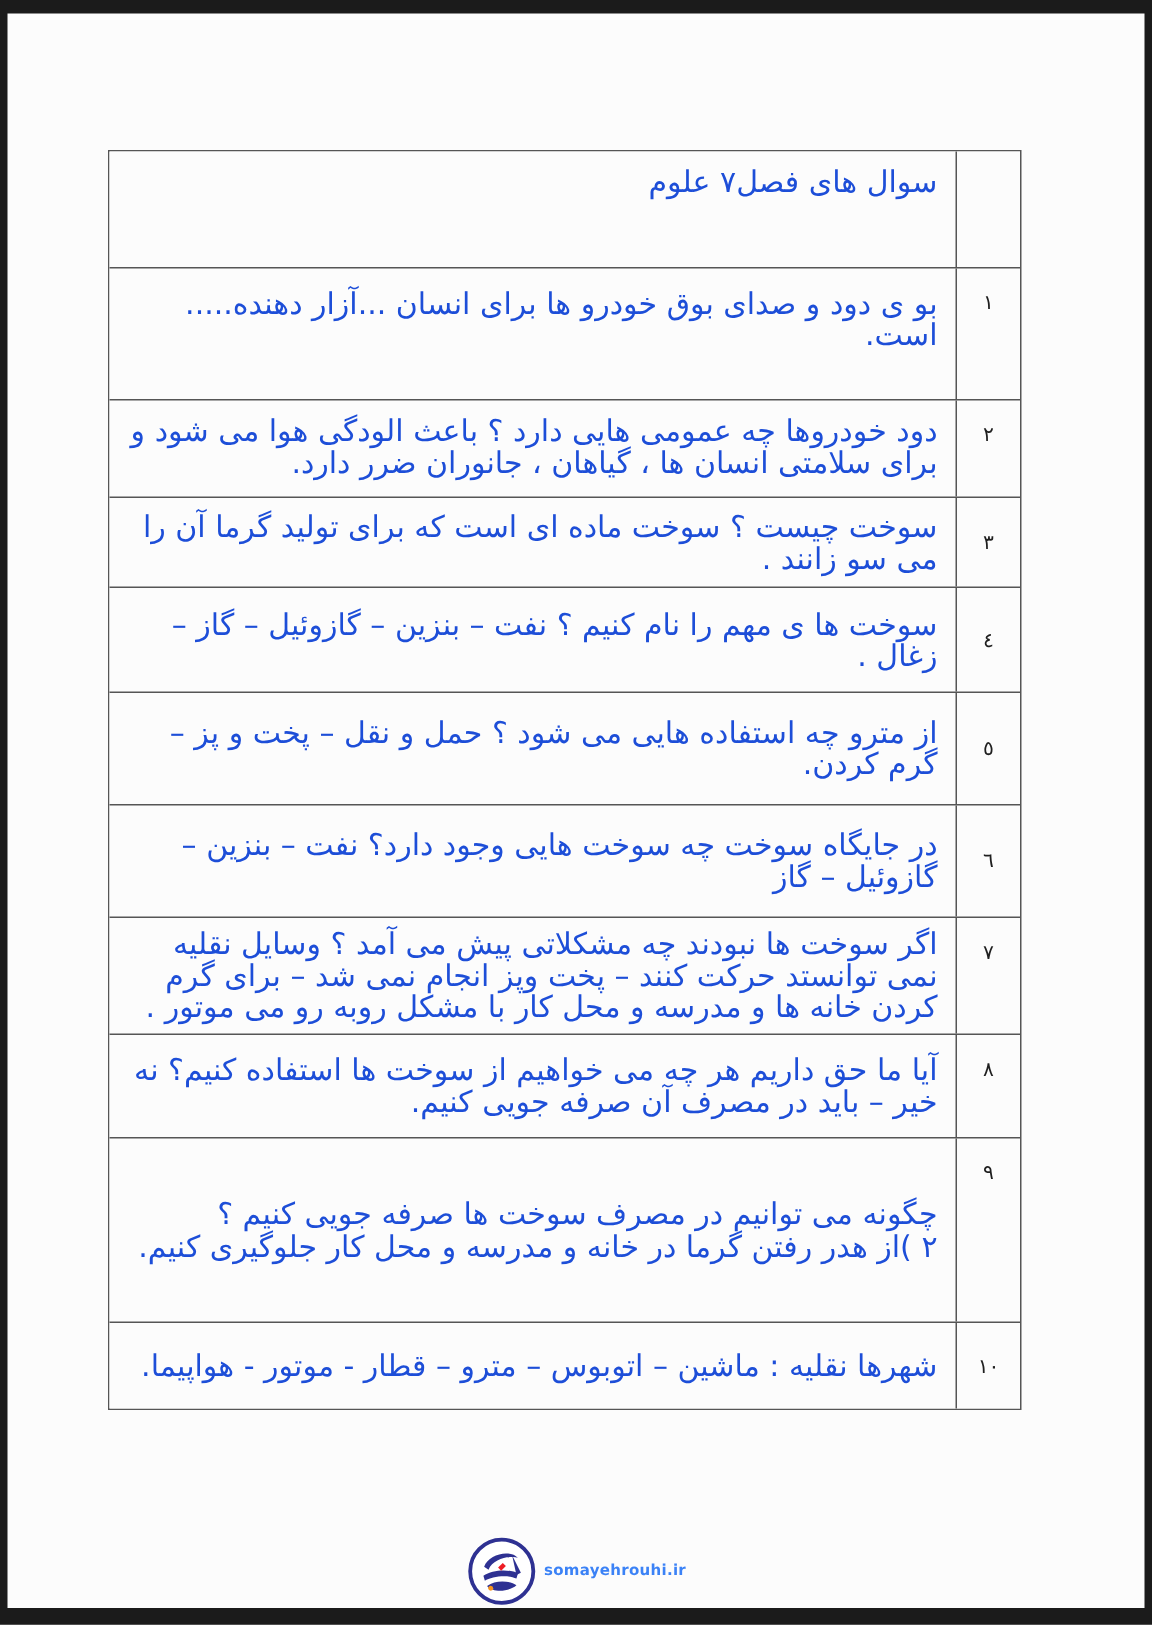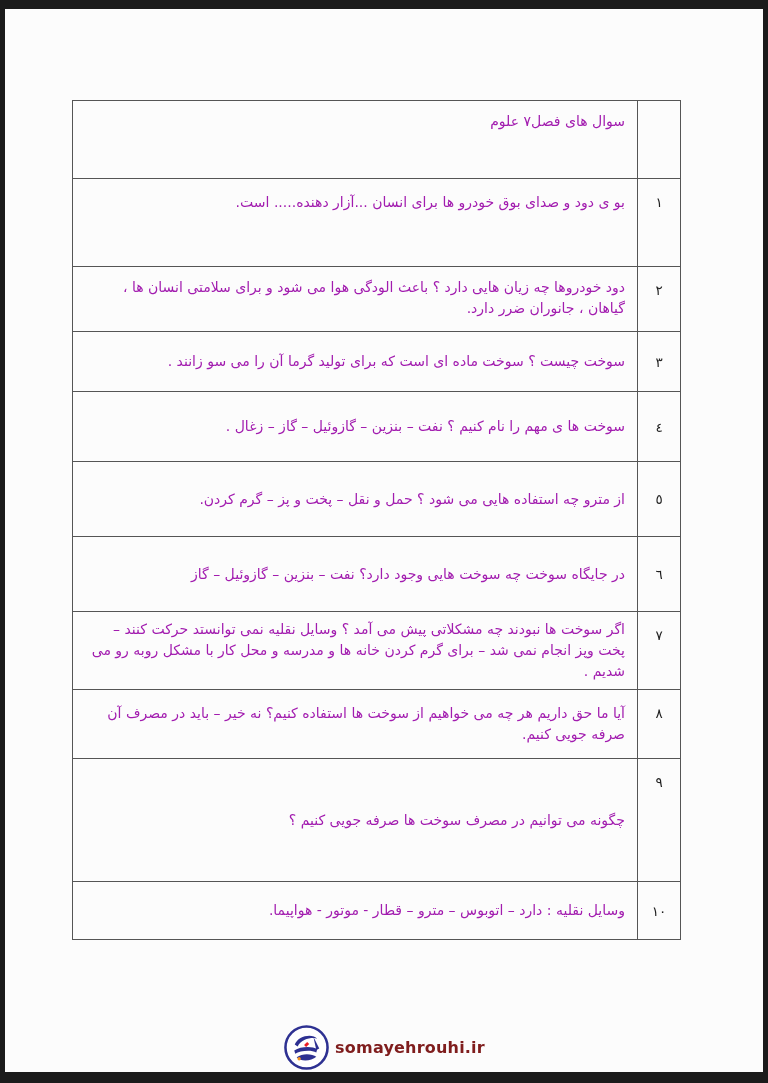--- a/index.html
+++ b/index.html
@@ -10,29 +10,29 @@
   .qtable { position:absolute; left:67px; top:91px; width:609px; border:1px solid #555; direction:rtl; }
   .row { display:flex; flex-direction:row; background:#fcfcfc; }
   .row + .row { border-top:1px solid #555; }
 
   .num { width:43px; border-left:1px solid #555; display:flex; justify-content:center;
          font-size:13.5px; color:#1f1f1f; flex-shrink:0; }
   .n-center { align-items:center; }
   .n-top { align-items:flex-start; padding-top:15px; }
 
   .txt { flex:1; display:flex; flex-direction:column; padding:4px 12px 4px 10px;
-         font-size:14px; line-height:21px; color:#a21caf; text-align:right; }
+         font-size:20px; line-height:21px; color:#1d4ed8; text-align:right; }
   .v-top { justify-content:flex-start; padding-top:10px; }
   .v-center { justify-content:center; }
   .v-between { padding-top:13px; padding-bottom:8px; }
   .q9 .line { line-height:22px; }
 
   .footer { position:absolute; left:0; right:0; bottom:1px; display:flex;
             align-items:center; justify-content:center; gap:5px; }
-  .site-label { font-size:16px; font-weight:bold; color:#7f1d1d; letter-spacing:0.2px; }
+  .site-label { font-size:10px; font-weight:bold; color:#3b82f6; letter-spacing:0.2px; }
 </style>
 </head>
 <body>
 
 <div class="screen">
   <div class="paper">
 
     <div class="qtable">
 
       <div class="row" style="height:77px">
@@ -42,21 +42,21 @@
 
       <div class="row" style="height:88px">
         <div class="num n-top">۱</div>
         <div class="txt v-between">
           <div class="line">بو ی دود و صدای بوق خودرو ها برای انسان ...آزار دهنده..... است.</div>
         </div>
       </div>
 
       <div class="row" style="height:65px">
         <div class="num n-top">۲</div>
-        <div class="txt v-top">دود خودروها چه زیان هایی دارد ؟  باعث الودگی هوا می شود و برای سلامتی  انسان ها ، گیاهان ، جانوران ضرر دارد.</div>
+        <div class="txt v-top">دود خودروها چه عمومی هایی دارد ؟  باعث الودگی هوا می شود و برای سلامتی  انسان ها ، گیاهان ، جانوران ضرر دارد.</div>
       </div>
 
       <div class="row" style="height:60px">
         <div class="num n-center">۳</div>
         <div class="txt v-center">سوخت چیست ؟ سوخت ماده ای است که برای تولید گرما آن را می سو زانند .</div>
       </div>
 
       <div class="row" style="height:70px">
         <div class="num n-center">٤</div>
         <div class="txt v-center">سوخت ها ی مهم را نام کنیم ؟ نفت – بنزین – گازوئیل – گاز – زغال .</div>
@@ -67,38 +67,39 @@
         <div class="txt v-center">از مترو چه استفاده هایی می شود ؟ حمل و نقل – پخت و پز – گرم کردن.</div>
       </div>
 
       <div class="row" style="height:75px">
         <div class="num n-center">٦</div>
         <div class="txt v-center">در جایگاه سوخت چه سوخت هایی وجود دارد؟ نفت – بنزین – گازوئیل – گاز</div>
       </div>
 
       <div class="row" style="height:78px">
         <div class="num n-top">۷</div>
-        <div class="txt v-center">اگر سوخت ها نبودند چه مشکلاتی پیش می آمد ؟ وسایل نقلیه نمی توانستد حرکت کنند – پخت وپز انجام نمی شد – برای گرم کردن خانه ها و مدرسه و محل کار با مشکل روبه رو می شدیم .</div>
+        <div class="txt v-center">اگر سوخت ها نبودند چه مشکلاتی پیش می آمد ؟ وسایل نقلیه نمی توانستد حرکت کنند – پخت وپز انجام نمی شد – برای گرم کردن خانه ها و مدرسه و محل کار با مشکل روبه رو می موتور .</div>
       </div>
 
       <div class="row" style="height:69px">
         <div class="num n-top">۸</div>
         <div class="txt v-center">آیا ما حق داریم هر چه می خواهیم از سوخت ها استفاده کنیم؟ نه خیر – باید در مصرف آن صرفه جویی کنیم.</div>
       </div>
 
       <div class="row q9" style="height:123px">
         <div class="num n-top">۹</div>
         <div class="txt v-center">
           <div class="line">چگونه می توانیم در مصرف سوخت ها صرفه جویی کنیم ؟</div>
+          <div class="line">۲ )از هدر رفتن گرما در خانه و مدرسه و محل کار جلوگیری کنیم.</div>
         </div>
       </div>
 
       <div class="row" style="height:58px">
         <div class="num n-center">۱۰</div>
-        <div class="txt v-center">وسایل نقلیه : دارد – اتوبوس – مترو – قطار - موتور - هواپیما.</div>
+        <div class="txt v-center">شهرها نقلیه : ماشین – اتوبوس – مترو – قطار - موتور - هواپیما.</div>
       </div>
 
     </div>
 
     <div class="footer">
       <span style="display:inline-flex">
         <svg width="47" height="47" viewBox="0 0 48 48">
           <circle cx="24" cy="24" r="21.5" fill="#ffffff" stroke="#2e3192" stroke-width="2.6"></circle>
           <path d="M12 21 C15 12, 30 9, 35 15 C31 13, 18 15, 15 23 Z" fill="#2e3192"></path>
           <path d="M31 13 L37 25 L34 26.5 Z" fill="#2e3192"></path>

